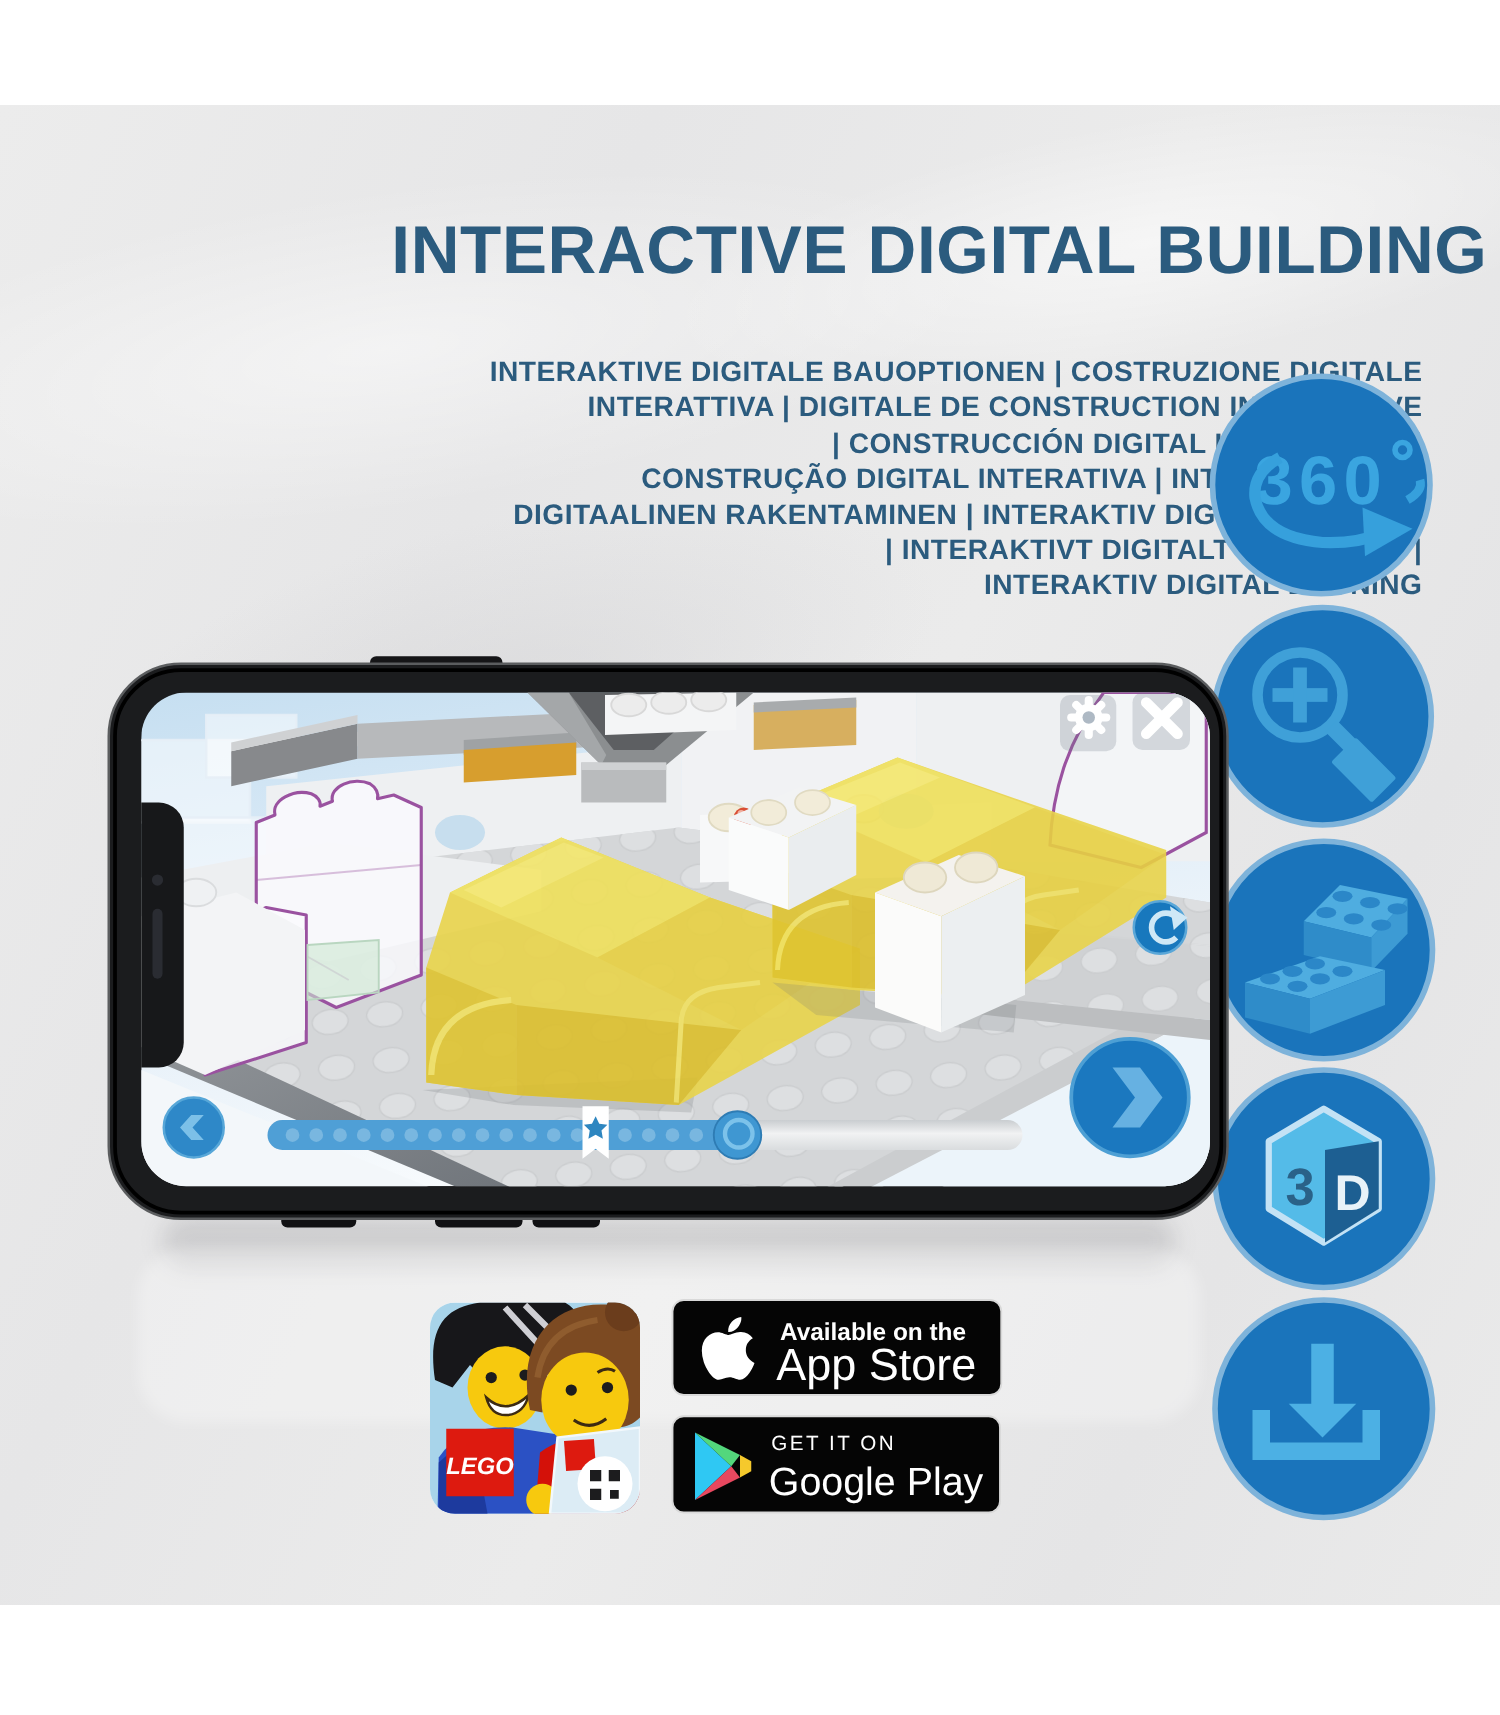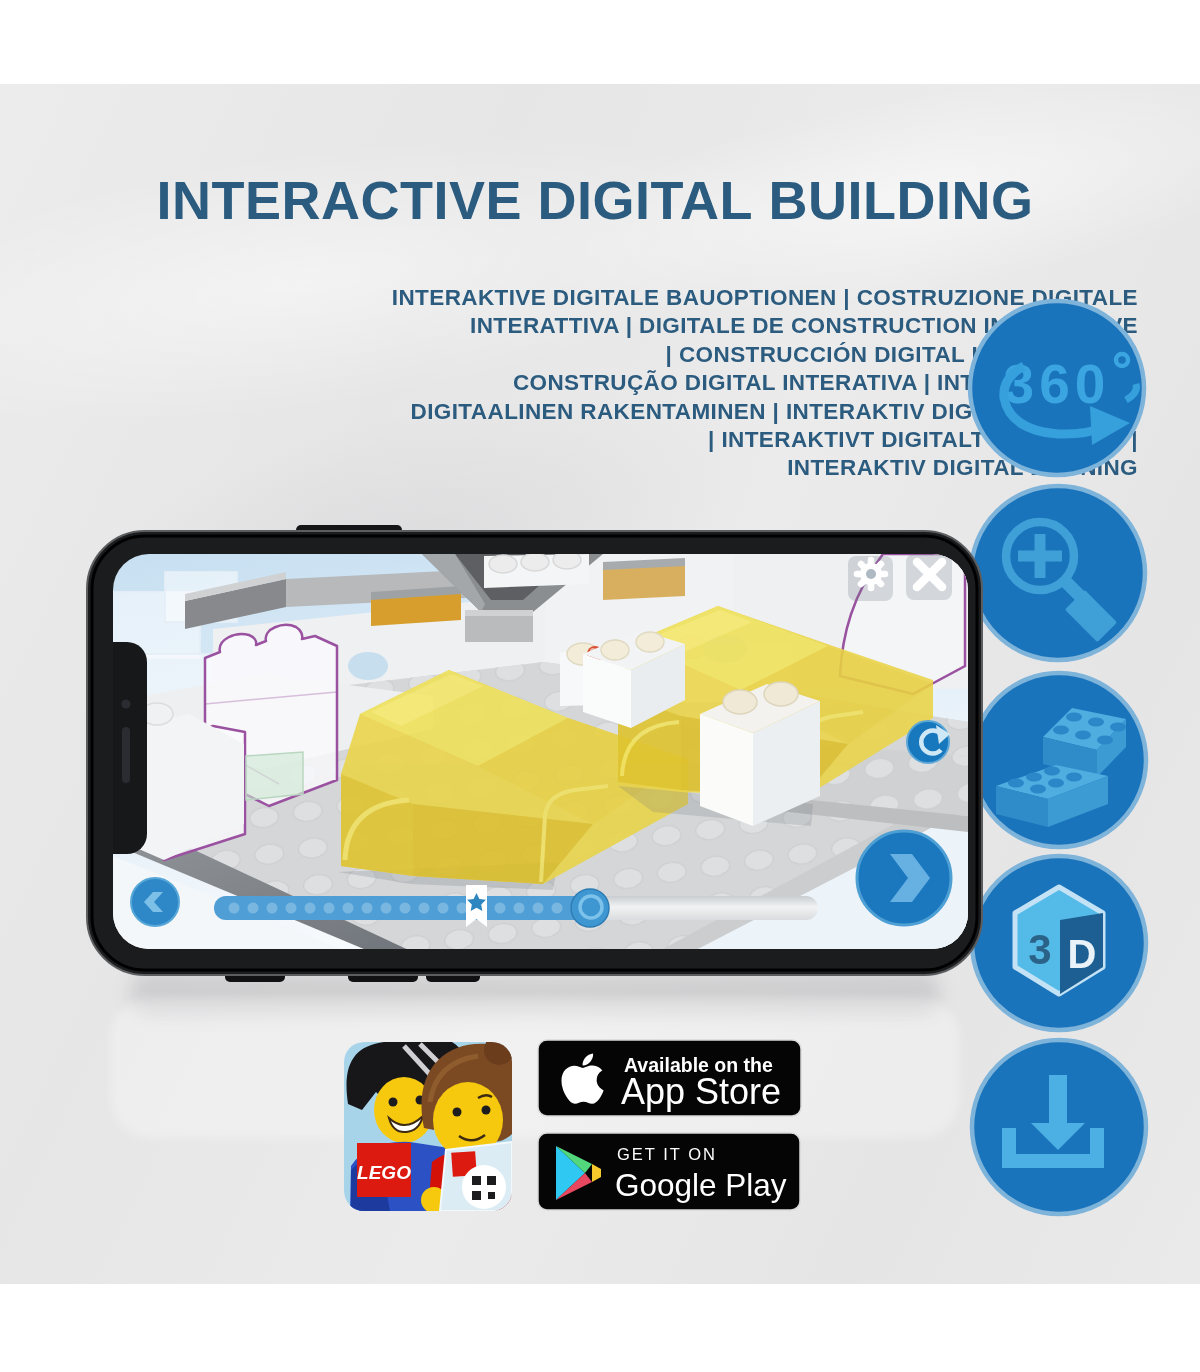--- a/index.html
+++ b/index.html
@@ -9,21 +9,21 @@
         background:linear-gradient(115deg,#ececec 0%,#e6e6e7 30%,#ebebeb 55%,#e5e5e6 80%,#eaeaea 100%);}
   .streak1{position:absolute;left:-100px;top:60px;width:900px;height:260px;
         background:radial-gradient(ellipse at 45% 50%, rgba(255,255,255,0.5), rgba(255,255,255,0) 70%);
         transform:rotate(-8deg);}
   .streak2{position:absolute;left:520px;top:10px;width:800px;height:200px;
         background:radial-gradient(ellipse at 50% 50%, rgba(255,255,255,0.55), rgba(255,255,255,0) 70%);
         transform:rotate(-10deg);}
   .streak3{position:absolute;left:60px;top:330px;width:700px;height:260px;
         background:radial-gradient(ellipse at 50% 50%, rgba(208,208,210,0.45), rgba(210,210,212,0) 70%);
         transform:rotate(-12deg);}
-  .title{position:absolute;left:0;top:169px;width:1190px;text-align:center;
+  .title{position:absolute;left:0;top:169px;width:1190px;text-align:right;
         font-size:54px;font-weight:bold;letter-spacing:0.5px;color:#2b5b7e;}
   .subs{position:absolute;left:0;top:284px;width:1138px;text-align:right;
         font-size:22.5px;font-weight:bold;line-height:28.4px;letter-spacing:0.4px;color:#2b5b7e;}
 </style>
 </head>
 <body>
 
 <div class="band">
   <div class="streak1"></div>
   <div class="streak2"></div>

